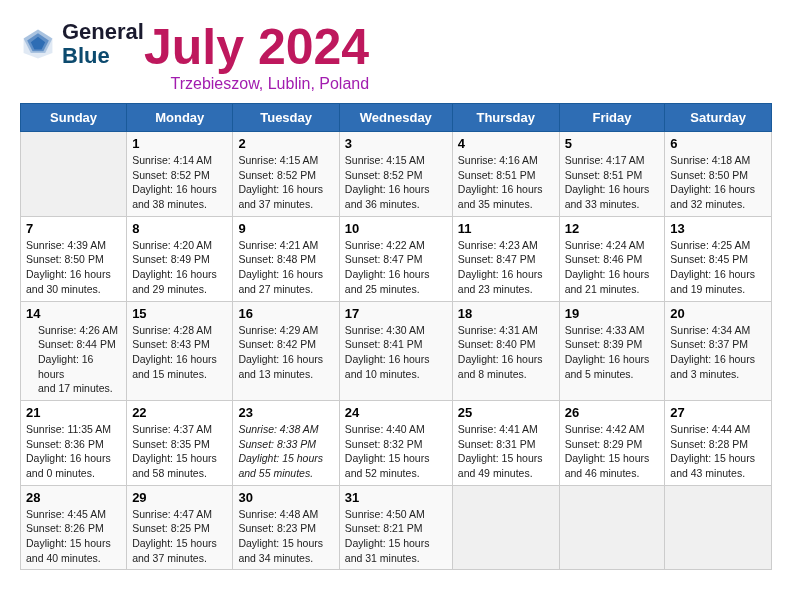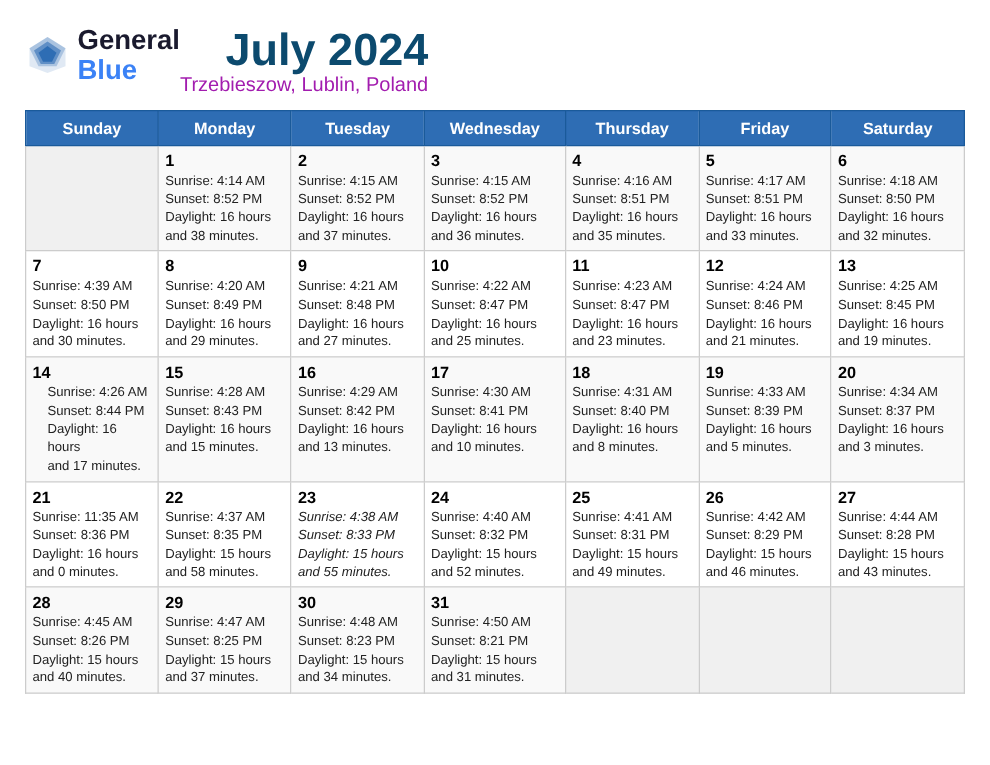--- a/index.html
+++ b/index.html
@@ -21,33 +21,33 @@
       align-items: center;
       gap: 6px;
     }
     .logo-text {
       font-size: 22px;
       font-weight: bold;
       color: #1a1a2e;
       line-height: 1.1;
     }
     .logo-text span {
-      color: #3b82f6;
+      color: #0c4a6e;
     }
     .logo-icon {
       width: 36px;
       height: 36px;
     }
     .title-area {
       text-align: right;
     }
     .month-title {
-      font-size: 36px;
+      font-size: 50px;
       font-weight: bold;
-      color: #0c4a6e;
+      color: #be185d;
       line-height: 1.1;
     }
     .location-title {
       font-size: 16px;
       color: #a21caf;
     }
     table {
       width: 100%;
       border-collapse: collapse;
       font-size: 11px;

